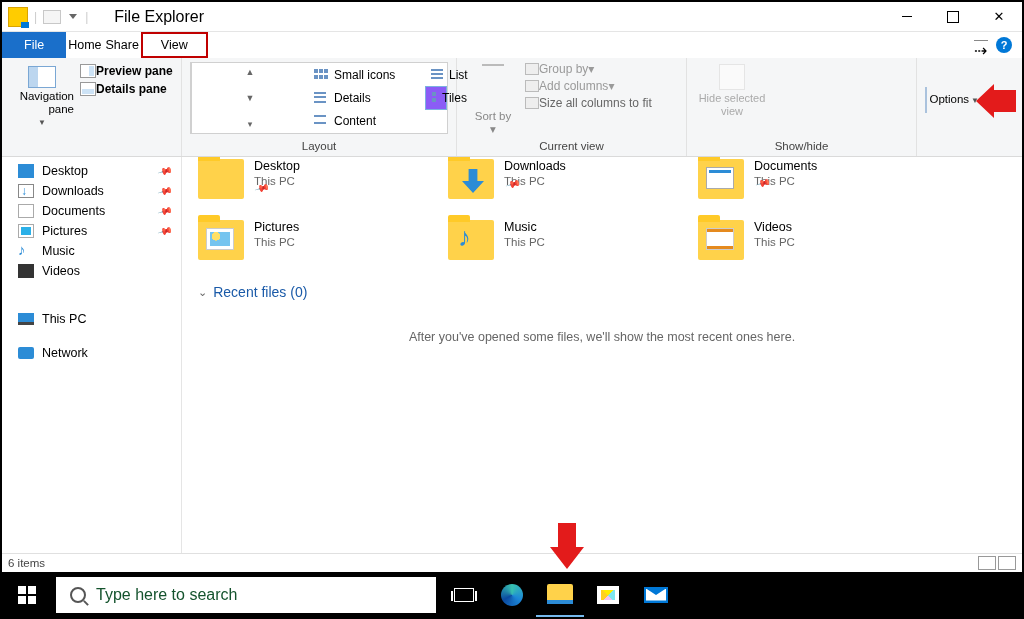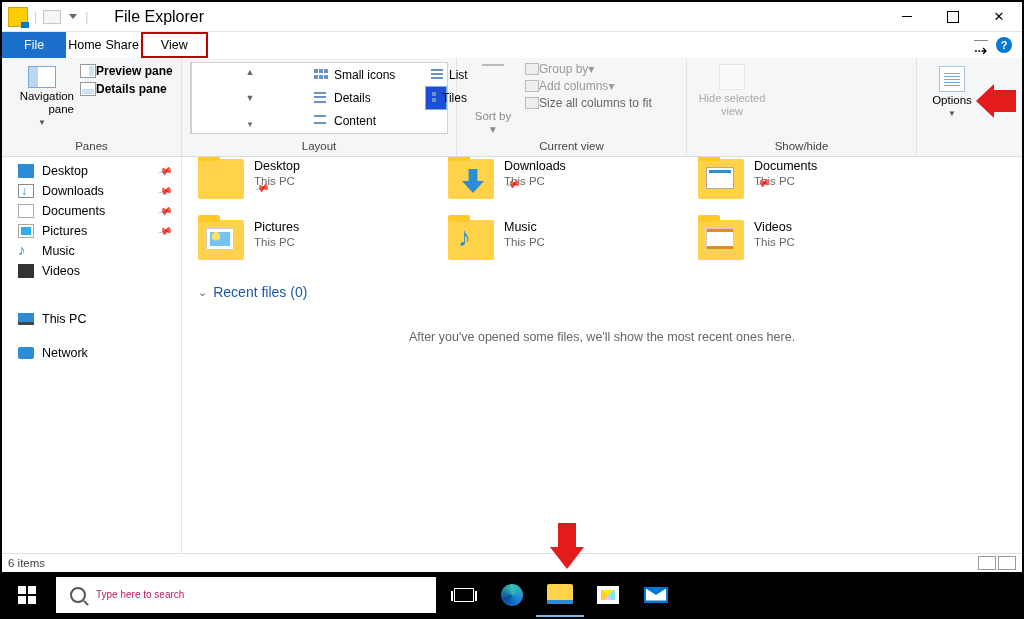--- a/index.html
+++ b/index.html
@@ -40,21 +40,21 @@
 .navpane-btn .txt { font-size:11.5px; text-align:right; line-height:1.15;margin-left:7px; }
 .pane-stack { display:flex; flex-direction:column; gap:4px; padding-top:2px; }
 .pane-stack div { display:flex; align-items:center; font-size:12px;font-weight:bold; }
 .sm-icon{ width:16px; height:14px; border:1px solid #999; background:#fff; position:relative; }
 .sm-icon.preview::after{content:""; position:absolute; right:1px; top:1px; bottom:1px; width:5px; background:#cde3f6;}
 .sm-icon.details::after{content:""; position:absolute; left:1px; right:1px; bottom:1px; height:5px; background:#cde3f6;}
 
 .layout { width: 275px; }
 .layout-grid { height: 72px; display:grid; grid-template-columns: 1fr 1fr 22px; grid-template-rows: repeat(3,1fr); gap:0; border:1px solid #d0d0d0; background:#fff; }
 .layout-item { display:flex; align-items:center; gap:6px; padding:0 6px; font-size:12px; }
-.layout-item.selected { background:#1d4ed8; border:1px solid #7bb1e0; }
+.layout-item.selected { background:#8b5cf6; border:1px solid #7bb1e0; }
 .layout-glyph { width:14px; height:12px; display:flex; flex-wrap:wrap; gap:1px; }
 .lg-dot{ width:4px; height:4px; background:#6a93c4; }
 .lg-line{ width:12px; height:2px; background:#6a93c4; }
 .layout-scroll{ grid-row:1 / span 3; display:flex; flex-direction:column; align-items:center; justify-content:space-between; border-left:1px solid #d0d0d0; padding:4px 0; color:#666; font-size:9px;}
 
 .curview { width: 230px; }
 .curview-content{ display:flex; height:72px; gap:4px; }
 .sortby{ width:56px; display:flex; flex-direction:column; align-items:center; padding-top:2px; }
 .sortby .glyph{ width:22px; height:26px; border:1px solid #bbb; background: repeating-linear-gradient(#fff,#fff 4px,#ccc 4px,#ccc 5px); }
 .sortby .txt{ font-size:11.5px; color:#888; line-height:1.15; text-align:center;margin-top:44px; }
@@ -66,21 +66,21 @@
 .showhide { width: 230px; }
 .sh-content{ display:flex; height:72px; gap:6px; }
 .sh-stack{ display:flex; flex-direction:column; justify-content:space-around; }
 .sh-stack label{ display:flex; align-items:center; gap:6px; font-size:12px; }
 .sh-stack input{ width:13px; height:13px; }
 .hidesel{ width:74px; display:flex; flex-direction:column; align-items:center; gap:2px; padding-top:2px;}
 .hidesel .glyph{ width:26px; height:26px; border:1px solid #e5e5e5; background:#fafafa; }
 .hidesel .txt{ font-size:11px; color:#aaa; text-align:center; line-height:1.15;}
 
 .options { width: 70px; border-right:none; }
-.options-content{ display:flex; flex-direction:column; align-items:center; padding-top:4px; gap:2px; height:72px; }
+.options-content{ display:flex; flex-direction:row; align-items:center; padding-top:4px; gap:2px; height:72px; }
 .options-content .glyph{ width:26px; height:26px; border:1px solid #aac2dd; background:#fff; position:relative; }
 .options-content .glyph::after{content:"";position:absolute;left:4px;top:4px;right:4px;bottom:4px;background:repeating-linear-gradient(#fff,#fff 2px,#7aa7d4 2px,#7aa7d4 3px);}
 .options-content .txt{ font-size:11.5px; text-align:center; line-height:1.15;}
 .options-content .chev{ font-size:8px; color:#555;}
 
 
 .red-arrow { position:absolute; }
 .red-arrow.right { width:40px; height:34px; }
 .red-arrow.down { width:34px; height:46px; }
 .red-arrow svg polygon{ fill:#e31b1b; }
@@ -134,21 +134,21 @@
 .status .viewbtns span{ width:18px; height:14px; border:1px solid #999; display:inline-block;}
 
 
 .taskbar{ height:45px; background:#000; display:flex; align-items:center; }
 .taskbar .start{ width:50px; height:45px; display:flex; align-items:center; justify-content:center;}
 .taskbar .start .winlogo{ width:18px; height:18px; display:grid; grid-template-columns:1fr 1fr; grid-template-rows:1fr 1fr; gap:2px;}
 .taskbar .start .winlogo div{background:#fff;}
 .taskbar .search{ height:36px; width:380px; background:#fff; display:flex; align-items:center; gap:10px; padding:0 14px; margin:0 4px;}
 .taskbar .search .mag{ width:16px; height:16px; border:2px solid #555; border-radius:50%; position:relative;}
 .taskbar .search .mag::after{content:"";position:absolute;width:6px;height:2px;background:#555;bottom:-3px;right:-5px;transform:rotate(45deg);}
-.taskbar .search .ph{ color:#be185d; font-size:10px;}
+.taskbar .search .ph{ color:#14532d; font-size:16px;}
 .taskbar .tb-item{ width:48px; height:45px; display:flex; align-items:center; justify-content:center;}
 .taskbar .tb-item.taskview .g{ width:20px; height:14px; border:1px solid #fff; position:relative;}
 .taskbar .tb-item.taskview .g::after{content:"";position:absolute;left:-4px;top:2px;width:2px;height:10px;background:#fff;}
 .taskbar .tb-item.taskview .g::before{content:"";position:absolute;right:-4px;top:2px;width:2px;height:10px;background:#fff;}
 .taskbar .tb-item.edge .g{ width:22px; height:22px; border-radius:50%; background: conic-gradient(#37c1b0,#1c87d8,#0b4aa0,#37c1b0); }
 .taskbar .tb-item.explorer{ border-bottom:2px solid #76b9ed;}
 .taskbar .tb-item.explorer .g{ width:26px; height:20px; background:#ffd24a; border-radius:2px; position:relative;}
 .taskbar .tb-item.explorer .g::after{content:"";position:absolute;bottom:0;left:0;right:0;height:4px;background:#2c8cd6;}
 .taskbar .tb-item.store .g{ width:22px; height:18px; background:#fff; position:relative;}
 .taskbar .tb-item.store .g::before{content:"";position:absolute;inset:4px;background:linear-gradient(45deg,#f25022 50%,#7fba00 50%),linear-gradient(-45deg,#00a4ef 50%,#ffb900 50%);background-blend-mode:screen;}
@@ -202,21 +202,20 @@
         <div>
             <span class="sm-icon preview"></span>
             <span>Preview pane</span>
           </div>
         <div>
             <span class="sm-icon details"></span>
             <span>Details pane</span>
           </div>
       </div>
     </div>
-    <div class="label">Panes</div>
   </div>
 
   <div class="rgroup layout">
     <div class="layout-grid">
       <div class="layout-item">
           <div class="layout-glyph">
             <div class="lg-dot"></div>
             <div class="lg-dot"></div>
             <div class="lg-dot"></div>
             <div class="lg-dot"></div>

